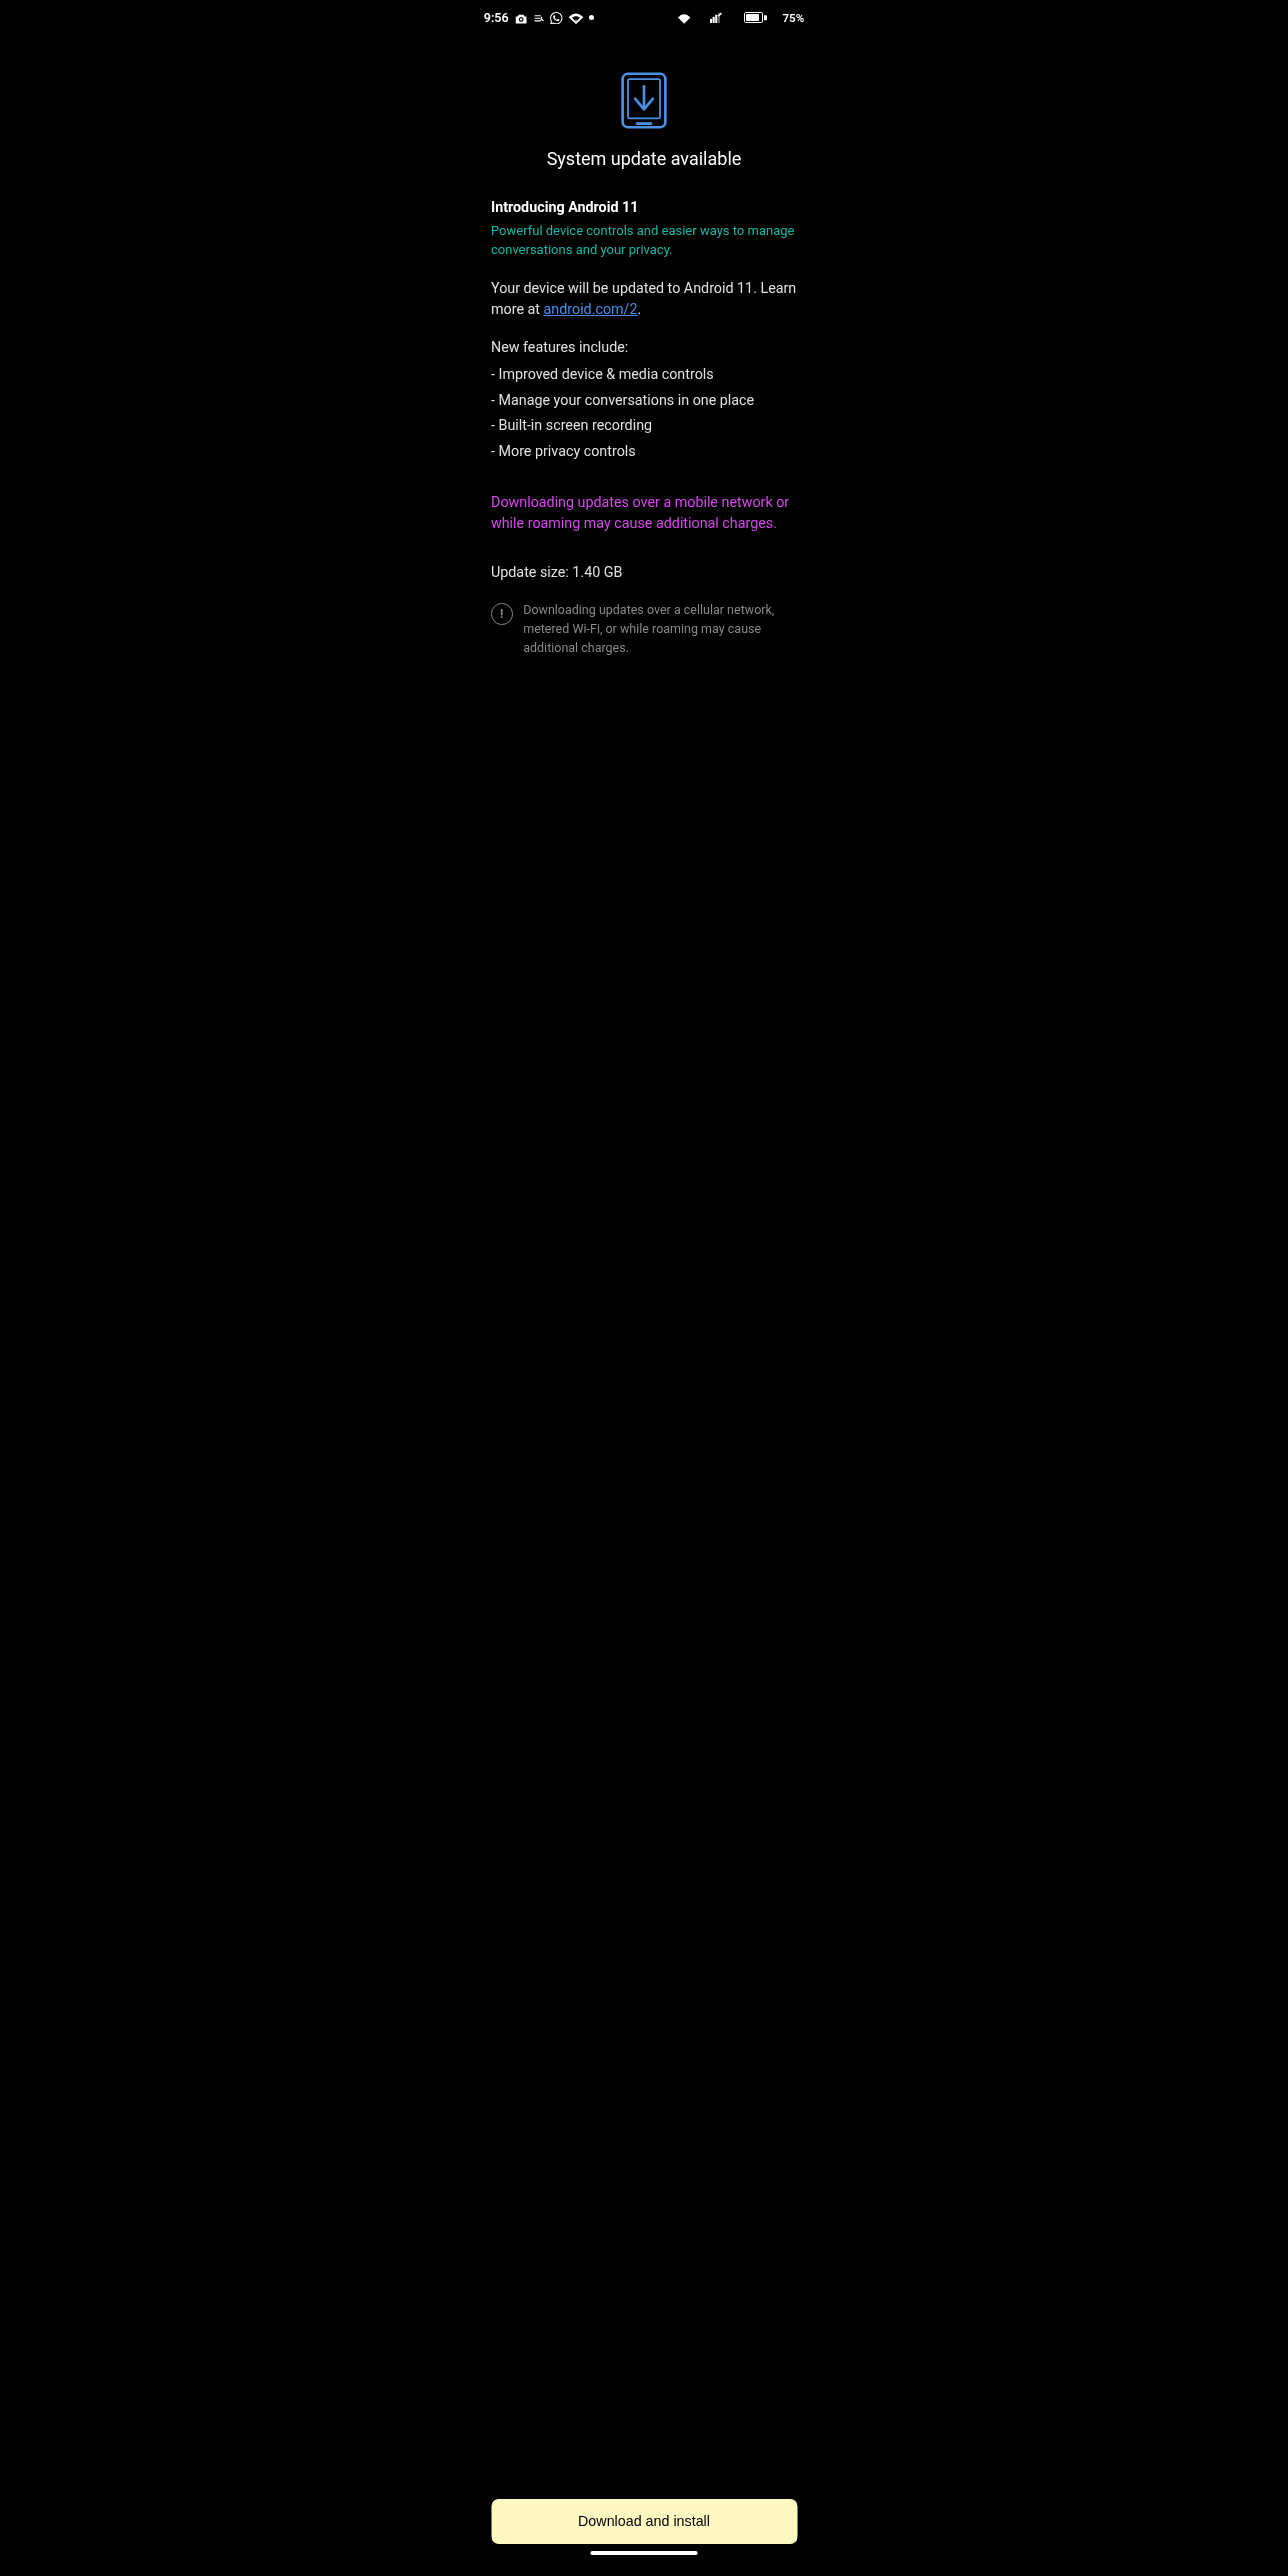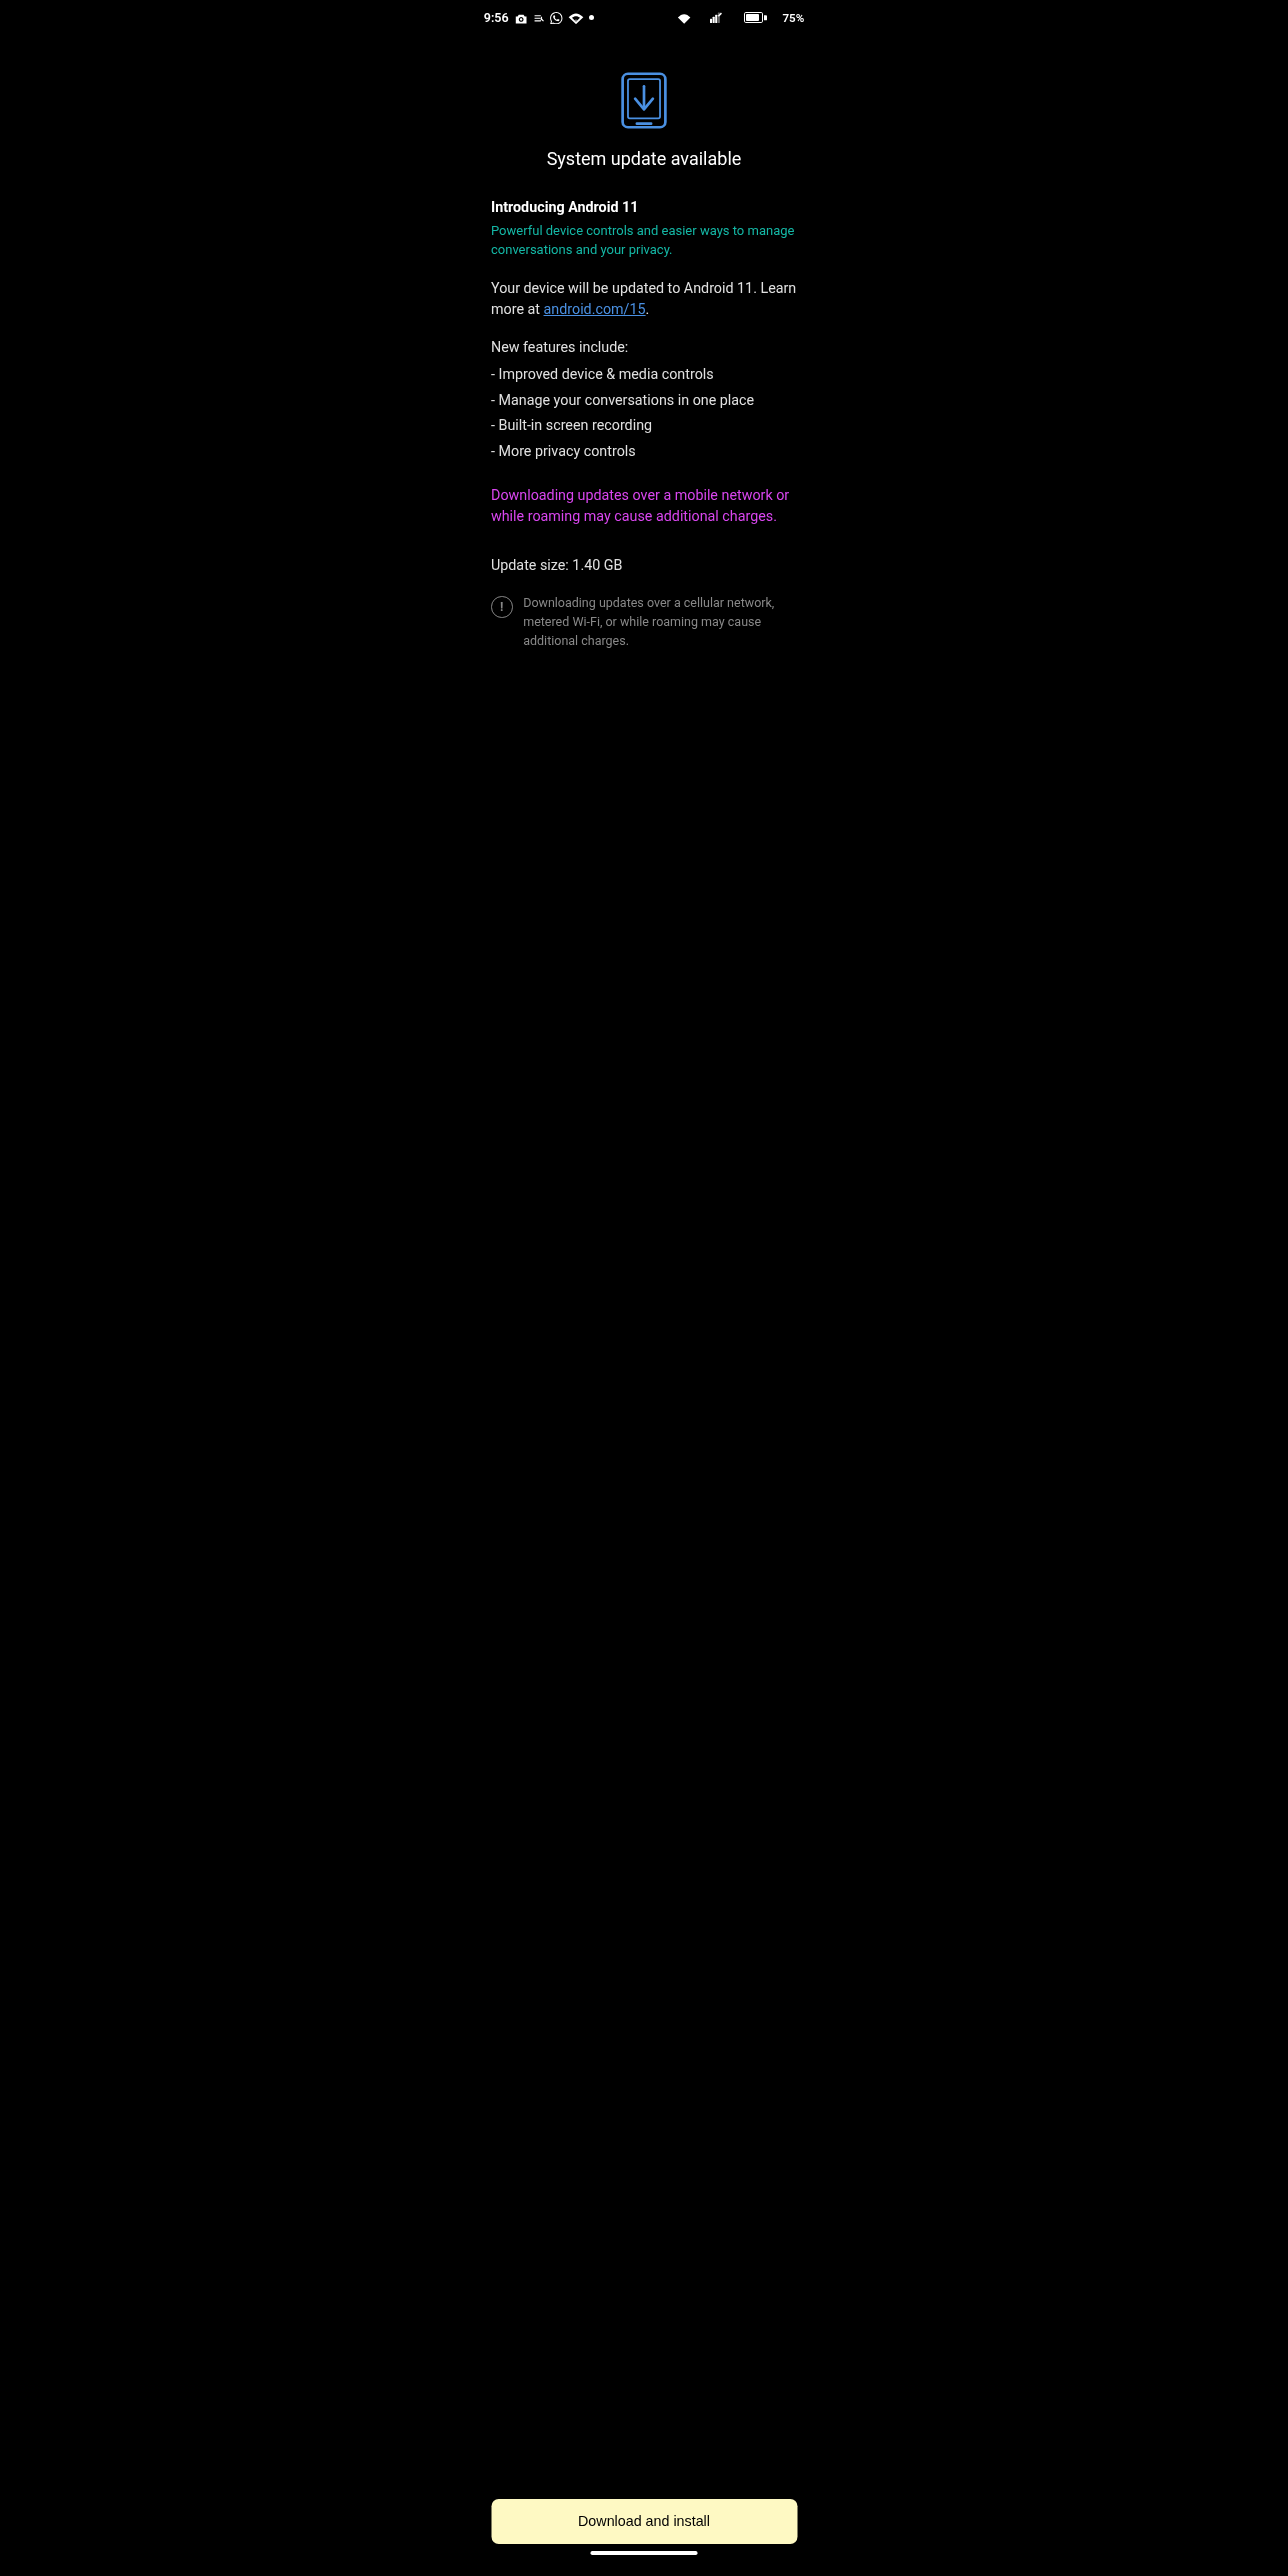--- a/index.html
+++ b/index.html
@@ -124,21 +124,21 @@
       color: #e0e0e0;
       margin-bottom: 18px;
     }
 
     .link {
       color: #4a90e2;
       text-decoration: underline;
     }
 
     .features-section {
-      margin-bottom: 20px;
+      margin-bottom: 27px;
     }
 
     .features-intro {
       font-size: 14.3px;
       color: #e0e0e0;
       margin-bottom: 7.2px;
     }
 
     .feature-item {
       font-size: 14.3px;
@@ -292,21 +292,21 @@
   </div>
 
   <h1 class="page-title">System update available</h1>
 
   <div class="section">
     <p class="intro-title">Introducing Android 11</p>
     <p class="intro-desc">Powerful device controls and easier ways to manage conversations and your privacy.</p>
   </div>
 
   <div class="section update-info">
-    <span>Your device will be updated to Android 11. Learn more at </span><a class="link">android.com/15</a><span>.</span>
+    <span>Your device will be updated to Android 11. Learn more at </span><a class="link">android.com/2</a><span>.</span>
   </div>
 
   <div class="features-section">
     <p class="features-intro">New features include:</p>
     <p class="feature-item">- Improved device &amp; media controls</p>
     <p class="feature-item">- Manage your conversations in one place</p>
     <p class="feature-item">- Built-in screen recording</p>
     <p class="feature-item">- More privacy controls</p>
   </div>
 

